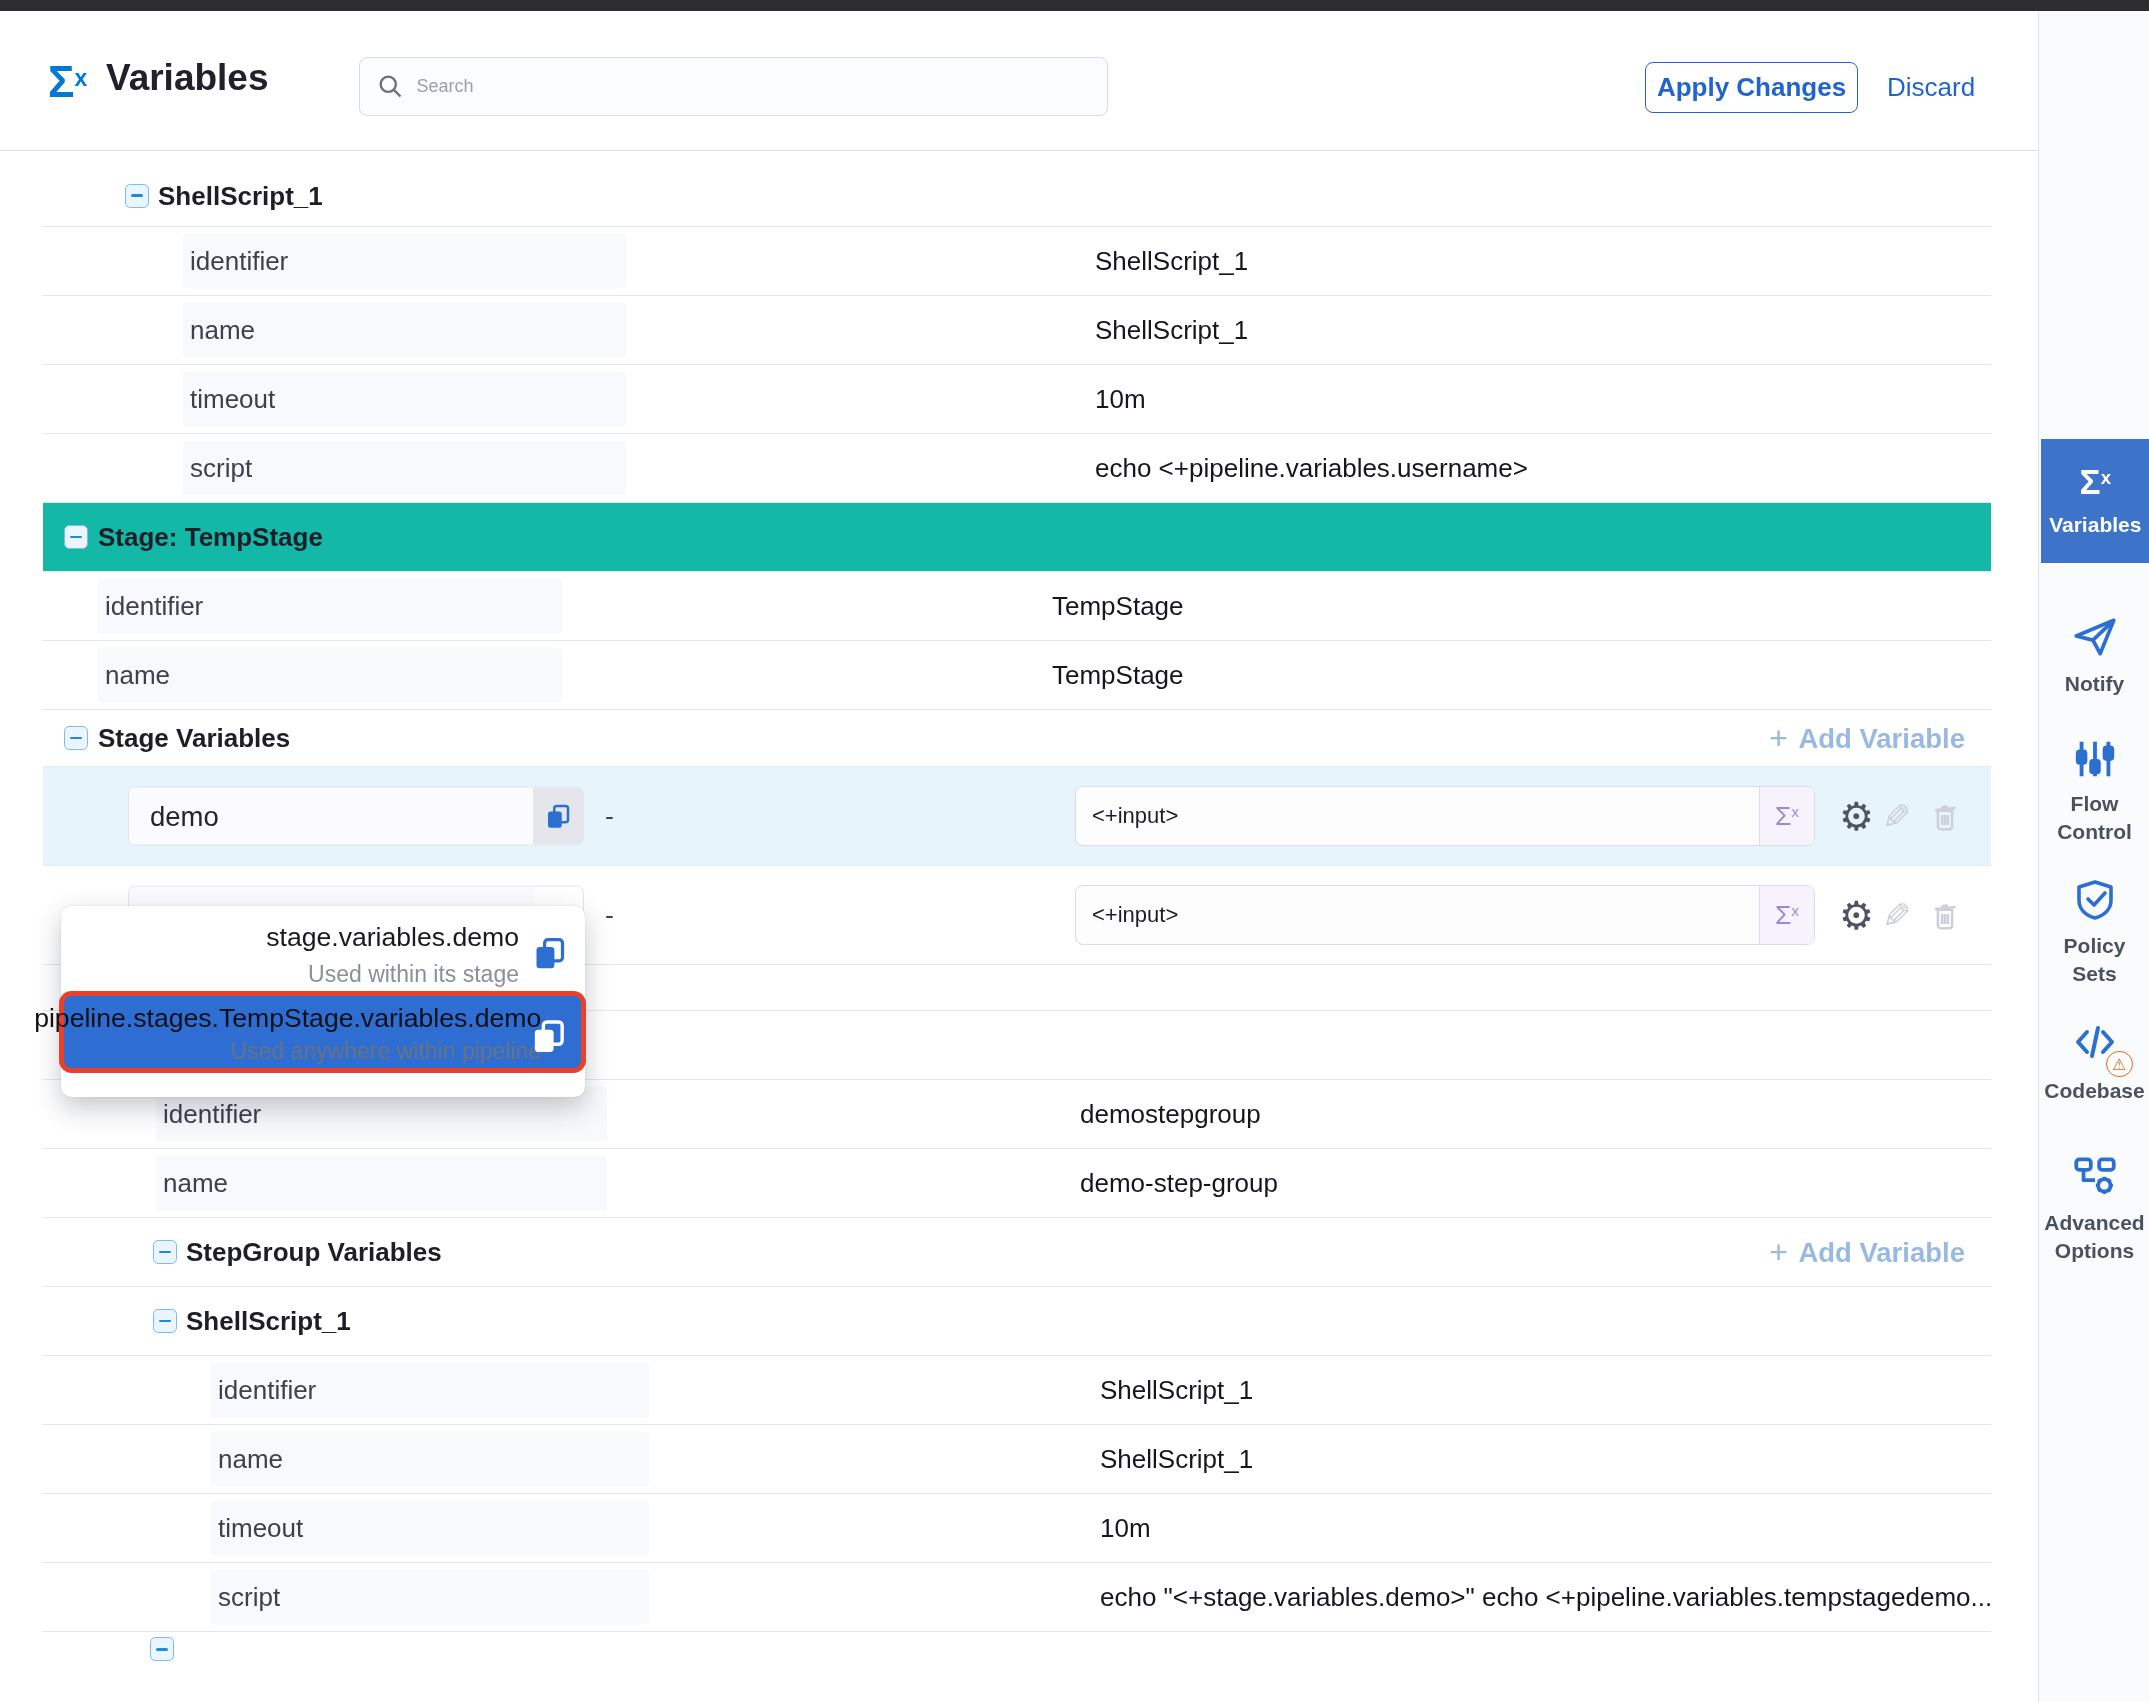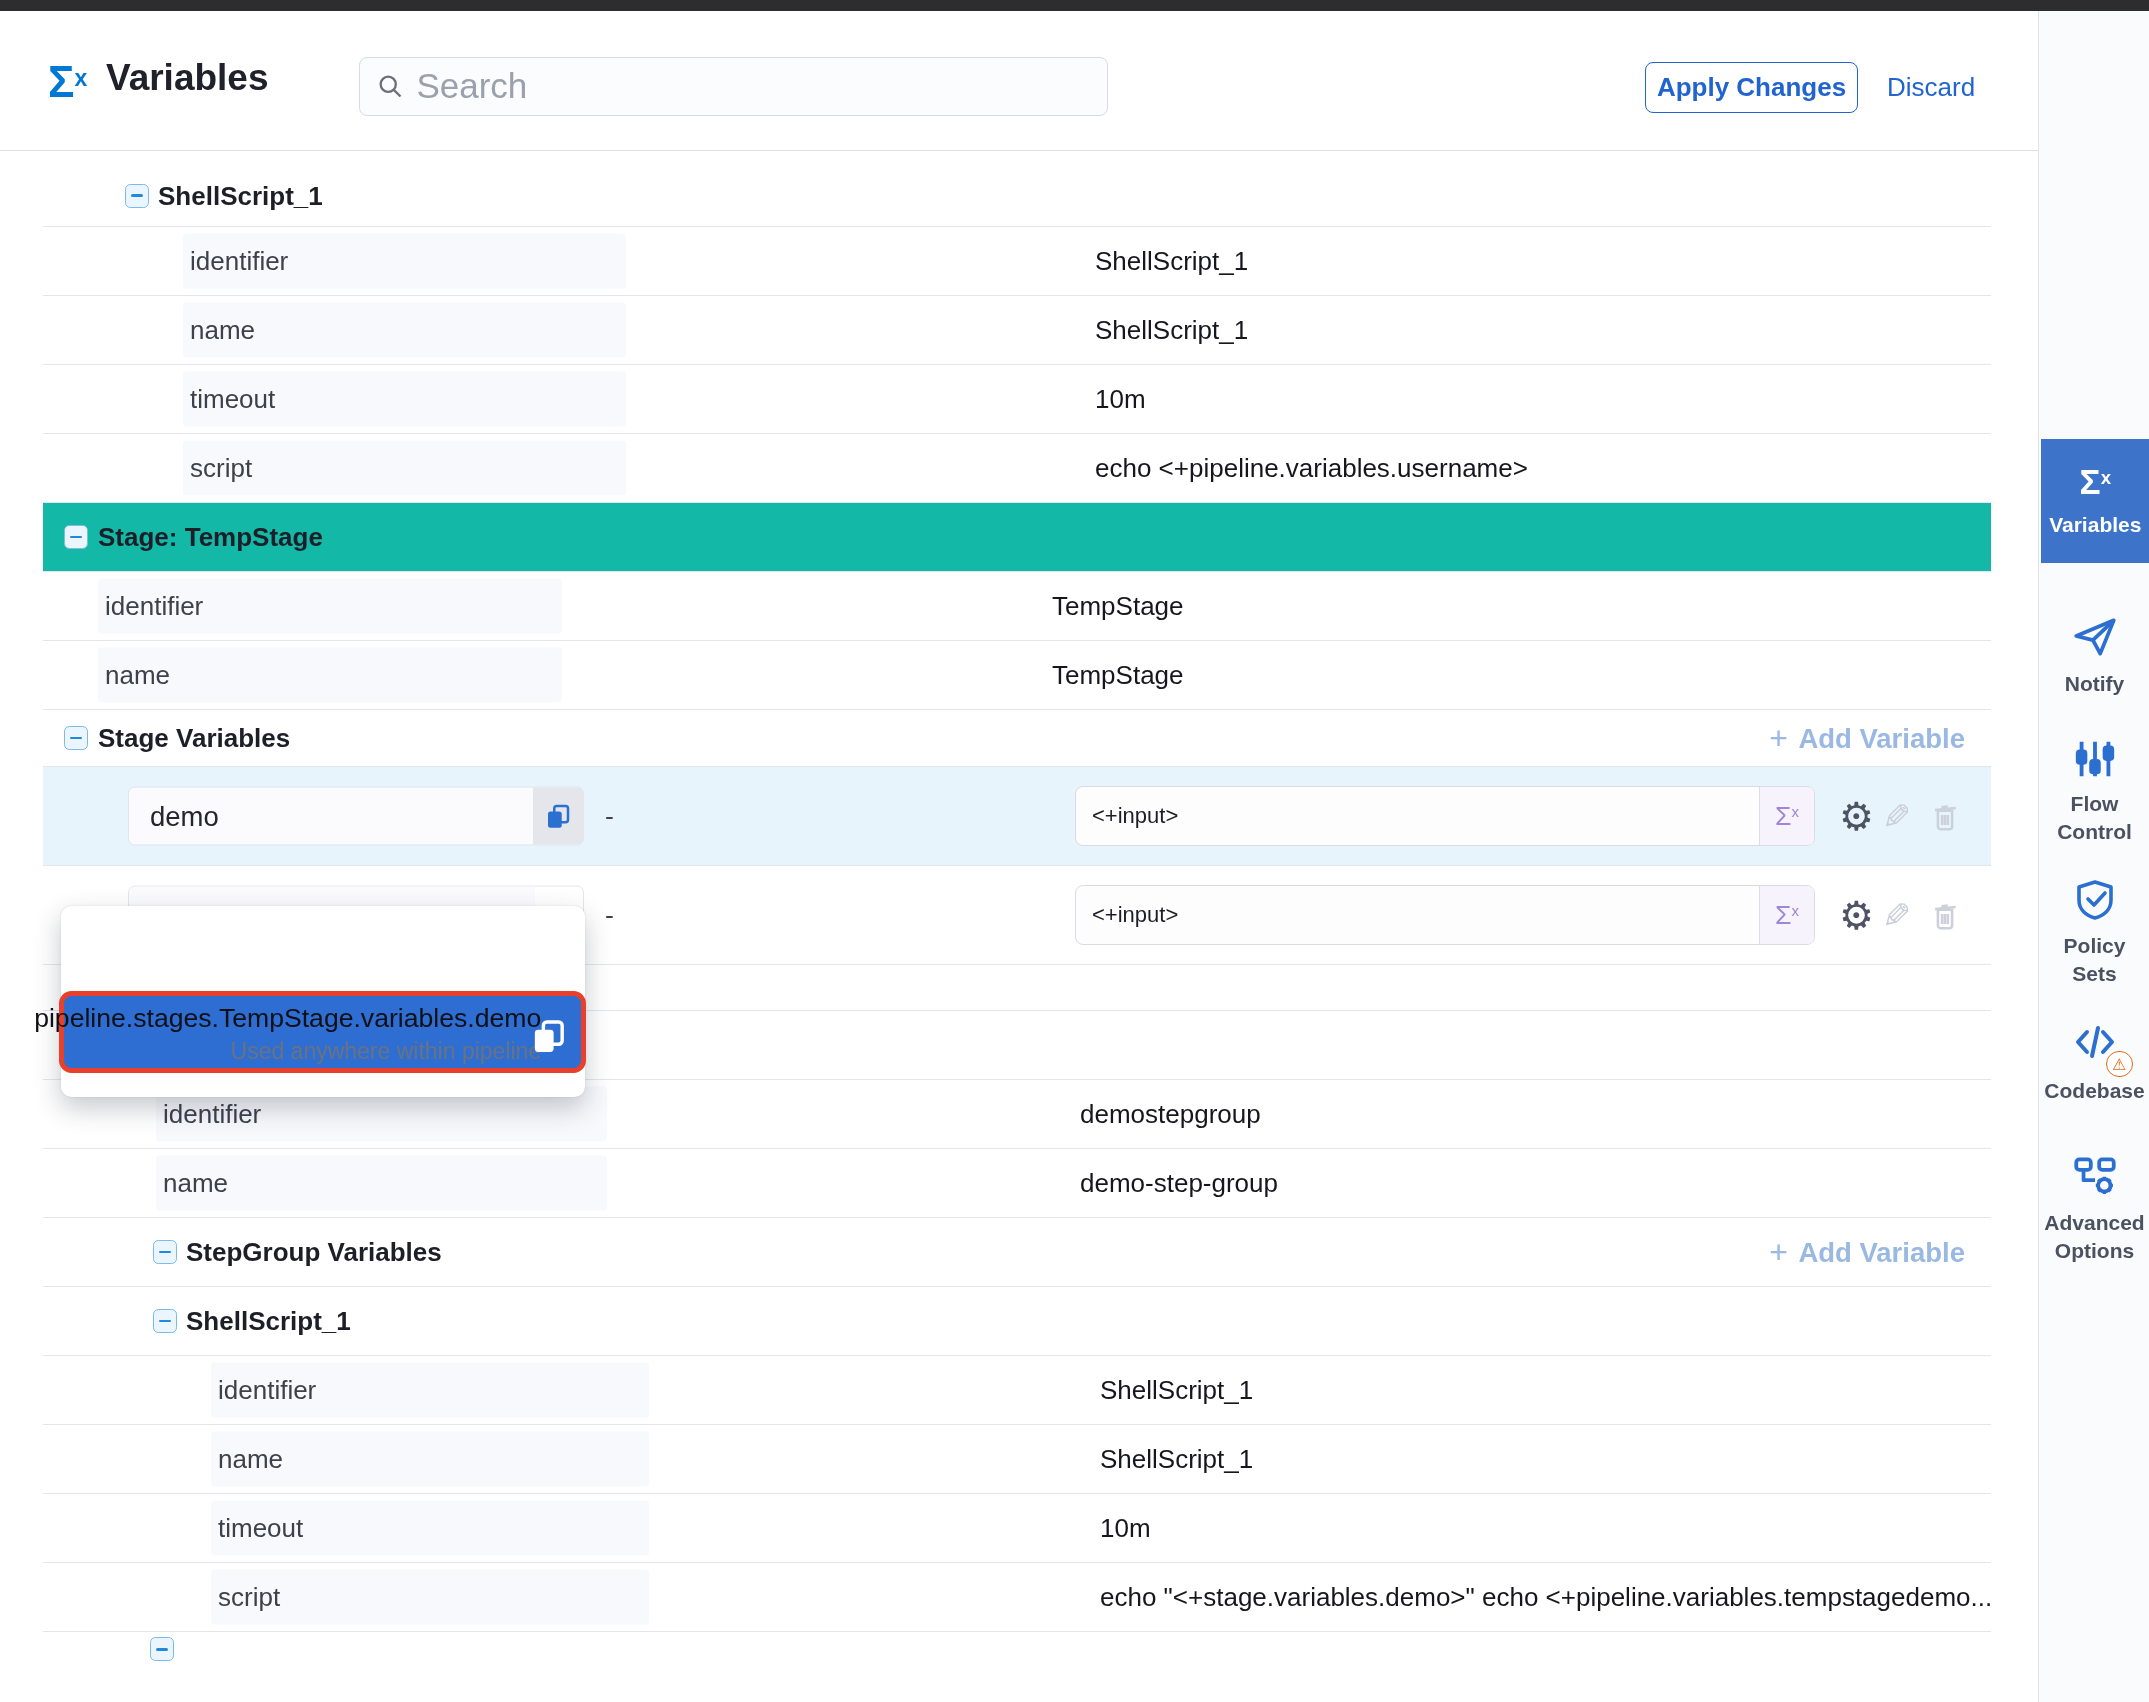--- a/index.html
+++ b/index.html
@@ -13,21 +13,21 @@
   
   .hdr { position:absolute; left:0; top:10.6px; width:2038px; height:140px; background:#fff;
          border-bottom:1.8px solid #dcdee8; }
   .logo { position:absolute; left:48px; top:46px; color:#0278d5; font-weight:bold; }
   .logo .sg { font-size:44px; }
   .logo sup { font-size:23px; font-weight:bold; position:relative; top:-5.3px; }
   .title { position:absolute; left:106px; top:46px; font-size:37px; font-weight:bold; color:#21212b; }
   .search { position:absolute; left:359px; top:46px; width:749px; height:59px; background:#fbfcfe;
             border:1.8px solid #d9dbe3; border-radius:8px; display:flex; align-items:center; padding:0 16px; }
   .search svg { flex:0 0 auto; margin-right:12.4px; }
-  .search input { border:none; outline:none; background:transparent; font-size:35px; color:#2a2a33;
+  .search input { border:none; outline:none; background:transparent; font-size:18px; color:#2a2a33;
                   width:100%; font-family:inherit; }
   .search input::placeholder { color:#9aa0ac; }
   .btn-apply { position:absolute; left:1645px; top:51px; width:213px; height:51px; border:1.8px solid #2264cf;
                border-radius:8px; background:#fff; color:#2264cf; font-size:26px; font-weight:bold;
                display:flex; align-items:center; justify-content:center; cursor:pointer; }
   .btn-discard { position:absolute; left:1887px; top:51px; height:51px; display:flex; align-items:center;
                color:#2264cf; font-size:26px; cursor:pointer; }
 
   
   .table { position:absolute; left:43px; top:165px; width:1948px; }
@@ -284,20 +284,30 @@
       <span class="titem lb-n flabel">script</span>
       <span class="titem lv-n fval">echo "&lt;+stage.variables.demo&gt;" echo &lt;+pipeline.variables.tempstagedemo...</span>
     </div>
 
     <div class="row h12">
       <span class="minus" style="position:absolute; left:107px; top:5.3px;"></span>
     </div>
   </div>
 
   <div class="popup">
+    <div class="pitem1">
+      <div class="ptitle">stage.variables.demo</div>
+      <div class="psub">Used within its stage</div>
+      <span class="pcopy">
+        <svg width="39" height="39" viewBox="0 0 24 24">
+            <rect x="9" y="3.5" width="11" height="13" rx="2" fill="none" stroke="#2b6fd0" stroke-width="2"></rect>
+            <rect x="4" y="8" width="11" height="13" rx="2" fill="#2b6fd0"></rect>
+          </svg>
+      </span>
+    </div>
     <div class="pitem2">
       <div class="ptitle">pipeline.stages.TempStage.variables.demo</div>
       <div class="psub">Used anywhere within pipeline</div>
       <span class="pcopy">
         <svg width="41" height="41" viewBox="0 0 24 24">
             <rect x="9" y="3.5" width="11" height="13" rx="2" fill="none" stroke="#ffffff" stroke-width="2"></rect>
             <rect x="4" y="8" width="11" height="13" rx="2" fill="#ffffff"></rect>
           </svg>
       </span>
     </div>

